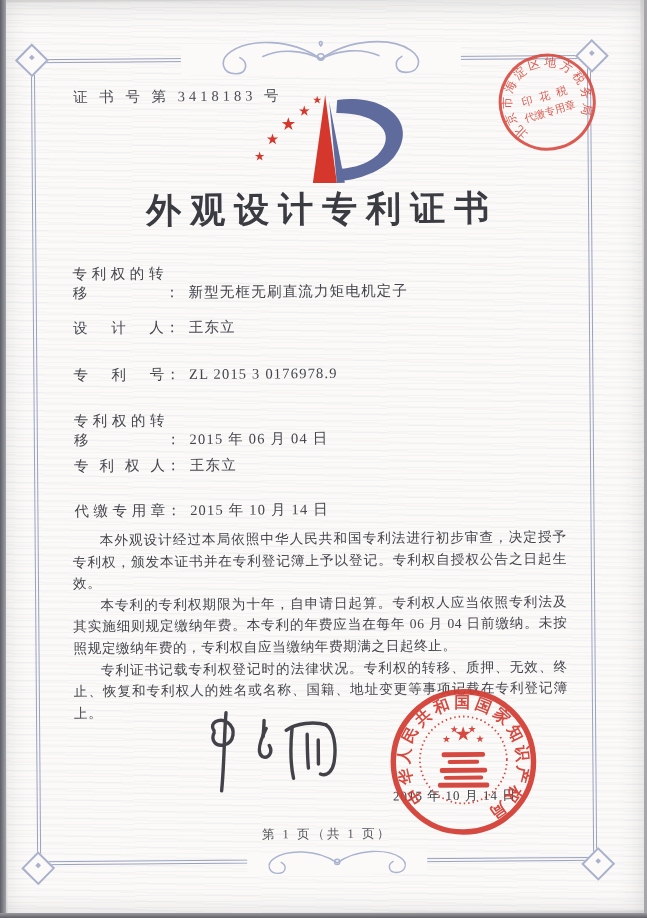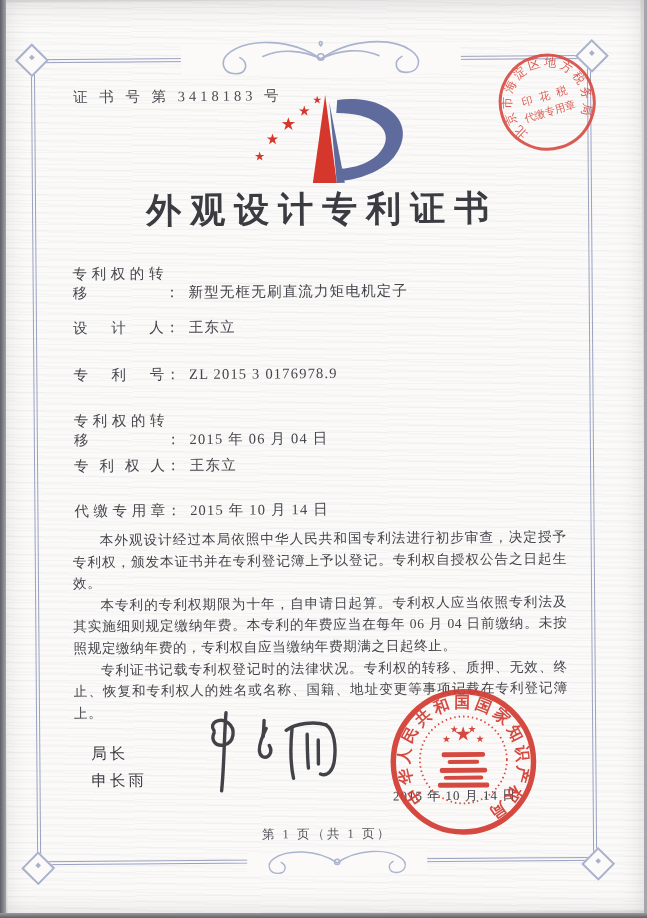--- a/index.html
+++ b/index.html
@@ -120,24 +120,20 @@
     <div class="frow" style="top:500px;">
       <span class="flabel">代缴专用章</span><span class="fcolon">：</span><span class="fvalue">2015 年 10 月 14 日</span>
     </div>
 
     <div class="paras">
       <p>本外观设计经过本局依照中华人民共和国专利法进行初步审查，决定授予专利权，颁发本证书并在专利登记簿上予以登记。专利权自授权公告之日起生效。</p>
       <p>本专利的专利权期限为十年，自申请日起算。专利权人应当依照专利法及其实施细则规定缴纳年费。本专利的年费应当在每年 06 月 04 日前缴纳。未按照规定缴纳年费的，专利权自应当缴纳年费期满之日起终止。</p>
       <p>专利证书记载专利权登记时的法律状况。专利权的转移、质押、无效、终止、恢复和专利权人的姓名或名称、国籍、地址变更等事项记载在专利登记簿上。</p>
     </div>
 
-    <div class="officer">
-      <div>局长</div>
-      <div>申长雨</div>
-    </div>
 
     <svg class="signature" viewBox="0 0 190 102">
       <g fill="none" stroke="#33333a" stroke-width="3.4" stroke-linecap="round">
         <path d="M52,12 C50,32 50,62 47,90"></path>
         <path d="M40,30 C34,22 46,16 54,22 C62,28 60,42 50,44 C42,46 36,40 40,32"></path>
         <path d="M92,28 C86,40 82,52 88,56 C94,59 99,52 95,45"></path>
         <path d="M90,20 C90,26 89,32 89,36"></path>
         <path d="M112,30 C122,23 140,21 152,25"></path>
         <path d="M118,27 C116,46 116,64 119,78"></path>
         <path d="M152,25 C160,30 162,46 160,60 C159,70 153,77 146,74"></path>

